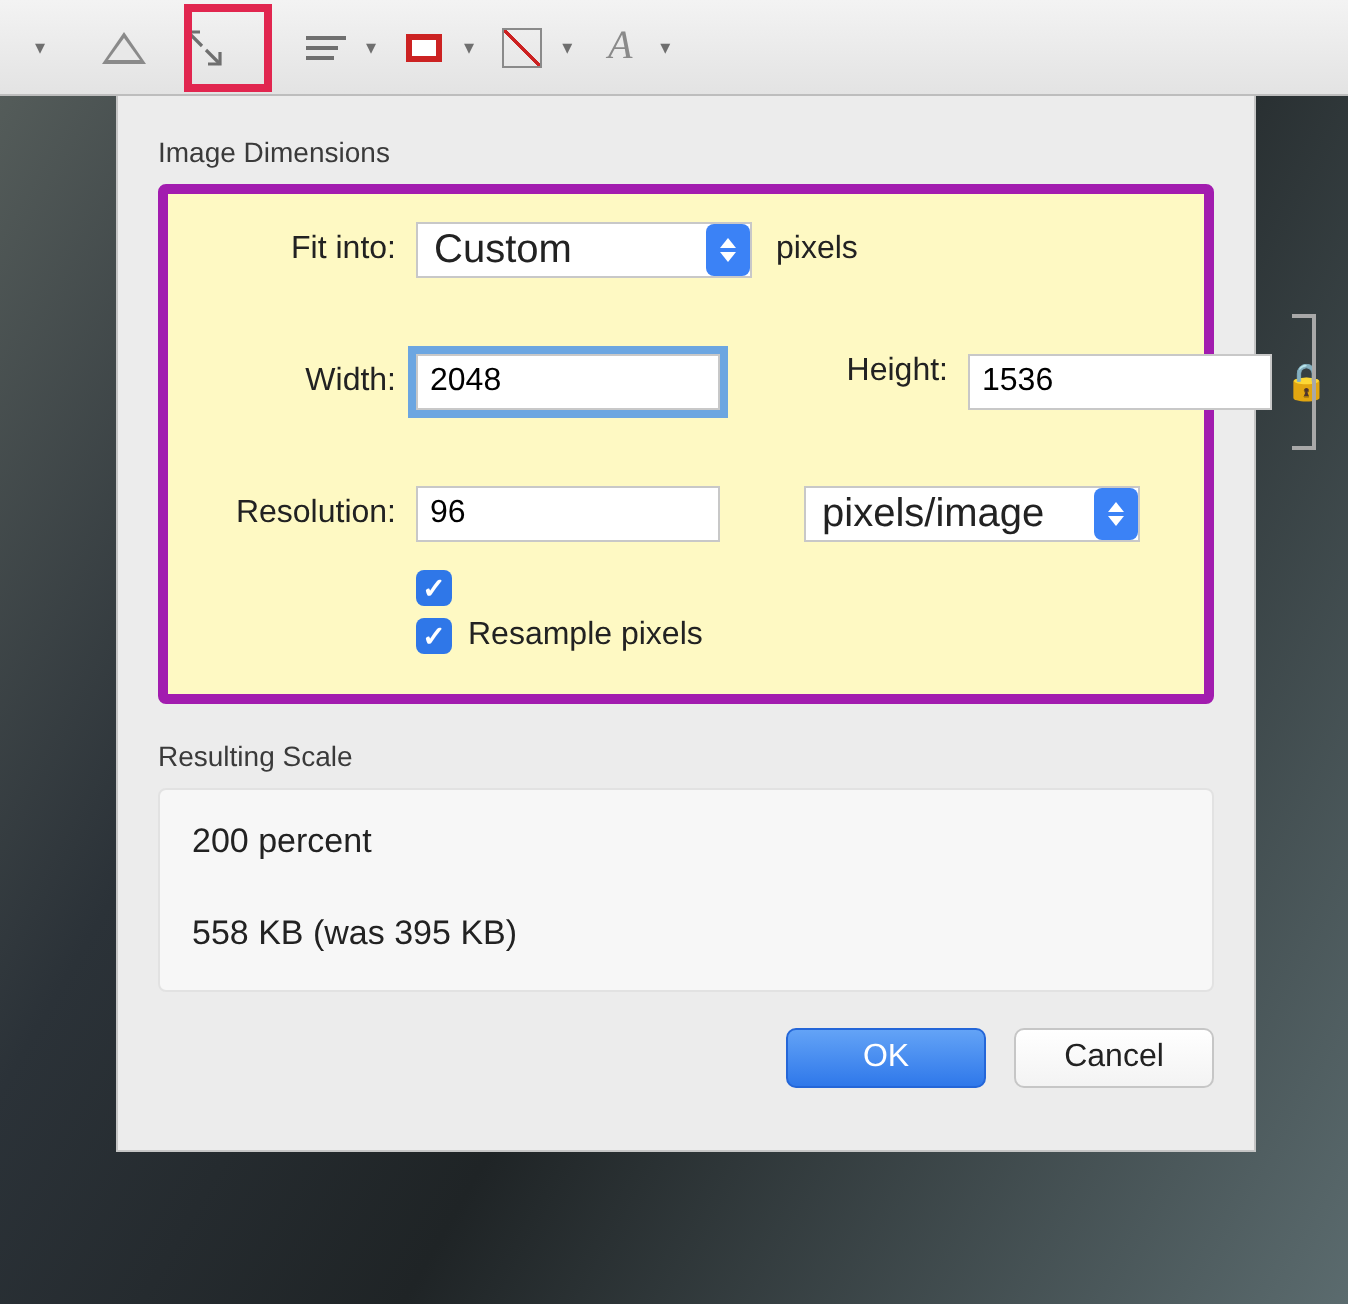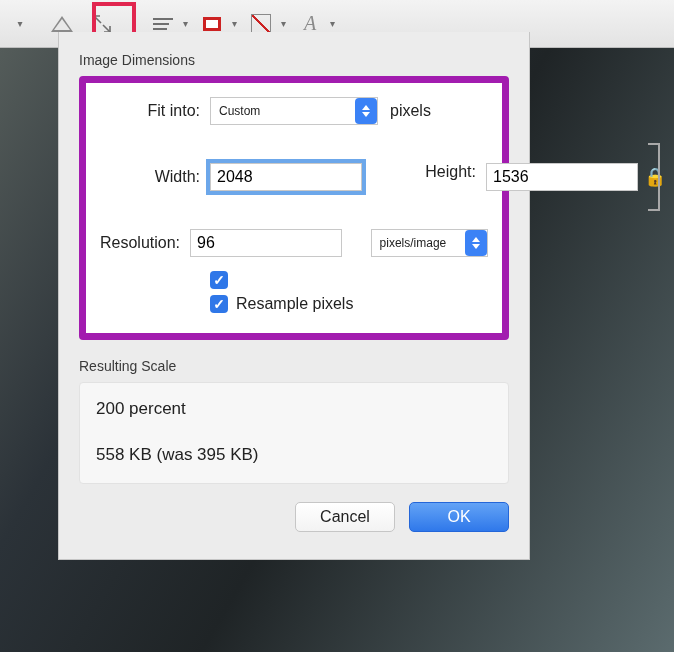--- a/index.html
+++ b/index.html
@@ -29,36 +29,36 @@
   .lines-icon span:nth-child(2){width:16px}
   .lines-icon span:nth-child(3){width:14px}
   .rect-icon{width:18px;height:14px;border:3px solid #cc2222;background:#fff}
   .strike-icon{width:20px;height:20px;border:1px solid #8a8a8a;background:linear-gradient(to top right,transparent 46%,#cc2222 46%,#cc2222 54%,transparent 54%)}
   .tri-icon{width:0;height:0;border-left:11px solid transparent;border-right:11px solid transparent;border-bottom:16px solid #8a8a8a;position:relative}
   .tri-icon:after{content:"";position:absolute;left:-8px;top:3px;width:0;height:0;border-left:8px solid transparent;border-right:8px solid transparent;border-bottom:11px solid #e8e8e8}
   .font-icon{font-style:italic;font-family:Georgia,serif;font-size:20px;color:#8a8a8a}
 
   
   .panel {
-    position:absolute; left:58px; top:32px; width:472px; height:528px;
+    position:absolute; left:58px; top:48px; width:570px; height:528px;
     background:#ececec; border:1px solid #c5c5c5; border-top:none;
     padding:20px 20px 18px 20px;
   }
   .section-title { font-size:14px; color:#3a3a3a; margin-bottom:8px;}
   .group {
-    background:#ffffff; border:7px solid #a21caf; border-radius:4px;
+    background:#fef9c3; border:5px solid #a21caf; border-radius:4px;
     padding:14px 14px 14px 14px; margin-bottom:18px;
   }
 
   .row { display:flex; align-items:center; margin-bottom:14px;}
   .lab { width:110px; text-align:right; padding-right:10px; font-size:16px; color:#222;}
   .txt { width:152px; height:28px; border:1px solid #c8c8c8; background:#fff; font-size:16px; padding:2px 6px; font-family:inherit;}
   .txt.focus { outline:none; border:1px solid #c8c8c8; box-shadow:0 0 0 4px rgba(82,152,230,.85);}
   .sel {
-    height:28px; border:1px solid #c8c8c8; background:#fff; font-size:12px;
+    height:28px; border:1px solid #c8c8c8; background:#fff; font-size:20px;
     display:flex; align-items:center; padding:0 0 0 8px; position:relative;
   }
   .sel .arrows {
     position:absolute; right:0; top:0; bottom:0; width:22px;
     background:#3b82f6; border-top-right-radius:4px; border-bottom-right-radius:4px;
     display:flex; flex-direction:column; align-items:center; justify-content:center; gap:0;
     border-radius:4px;
   }
   .sel .arrows:before, .sel .arrows:after {
     content:""; width:0; height:0; border-left:4px solid transparent; border-right:4px solid transparent;
@@ -179,22 +179,22 @@
     </div>
   </div>
 
   <div class="section-title">Resulting Scale</div>
   <div class="result-group">
     <div class="result-line">200 percent</div>
     <div class="result-line">558 KB (was 395 KB)</div>
   </div>
 
   <div class="btn-row">
+    <div class="btn primary">
+          <span>OK</span>
+        </div>
     <div class="btn">
           <span>Cancel</span>
         </div>
-    <div class="btn primary">
-          <span>OK</span>
-        </div>
   </div>
 </div>
 
 </div>
 
 </body></html>

